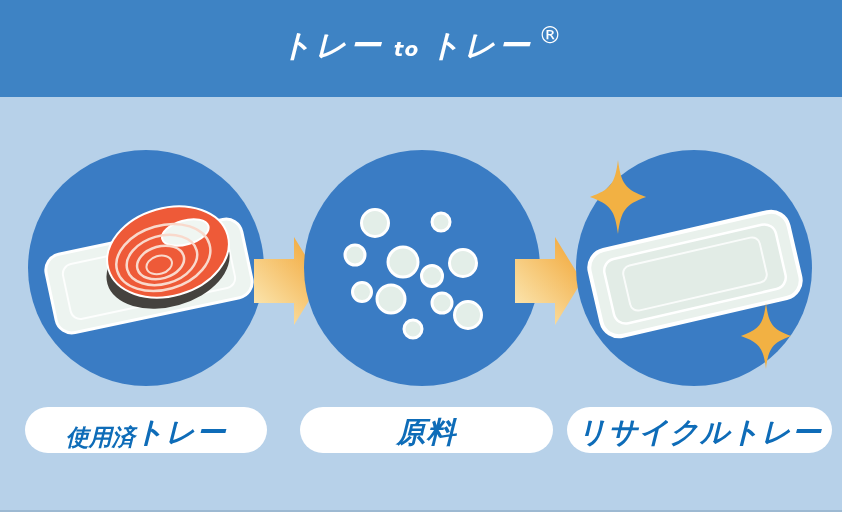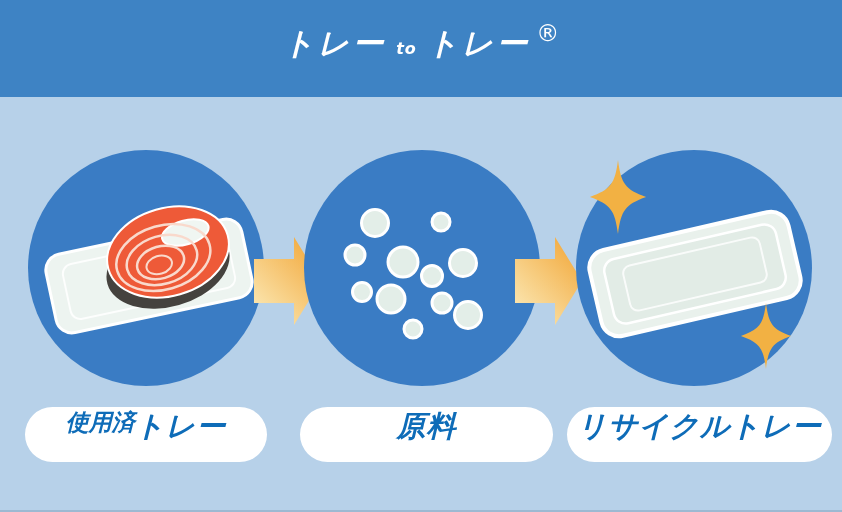--- a/index.html
+++ b/index.html
@@ -28,21 +28,21 @@
     display: flex;
     align-items: baseline;
     font-weight: bold;
     margin: 0;
   }
   .title .t-big {
     font-size: 31px;
     letter-spacing: 3px;
   }
   .title .t-small {
-    font-size: 16px;
+    font-size: 20px;
     margin: 17px 10px;
     letter-spacing: 1px;
   }
   .title .t-reg {
     font-size: 23px;
     font-weight: normal;
     position: relative;
     top: -13px;
     margin-left: 6px;
   }
@@ -78,25 +78,25 @@
   
   .pellet {
     fill: var(--pellet-fill, #e3eee8);
     stroke: var(--pellet-stroke, #ffffff);
     stroke-width: 3;
   }
   
   .pill {
     position: absolute;
     top: 407px;
-    height: 55px;
+    height: 46px;
     background: var(--pill-bg, #ffffff);
     border-radius: 28px;
     display: flex;
-    align-items: flex-start;
+    align-items: flex-end;
     justify-content: center;
     color: var(--pill-text, #0e6cb8);
     font-weight: bold;
     white-space: nowrap;
   }
   .p1 { left: 25px;  width: 242px; }
   .p2 { left: 300px; width: 253px; }
   .p3 { left: 567px; width: 265px; }
   .pill .prefix { font-size: 23px; }
   .pill .main   { font-size: 29px; letter-spacing: 1px; }

